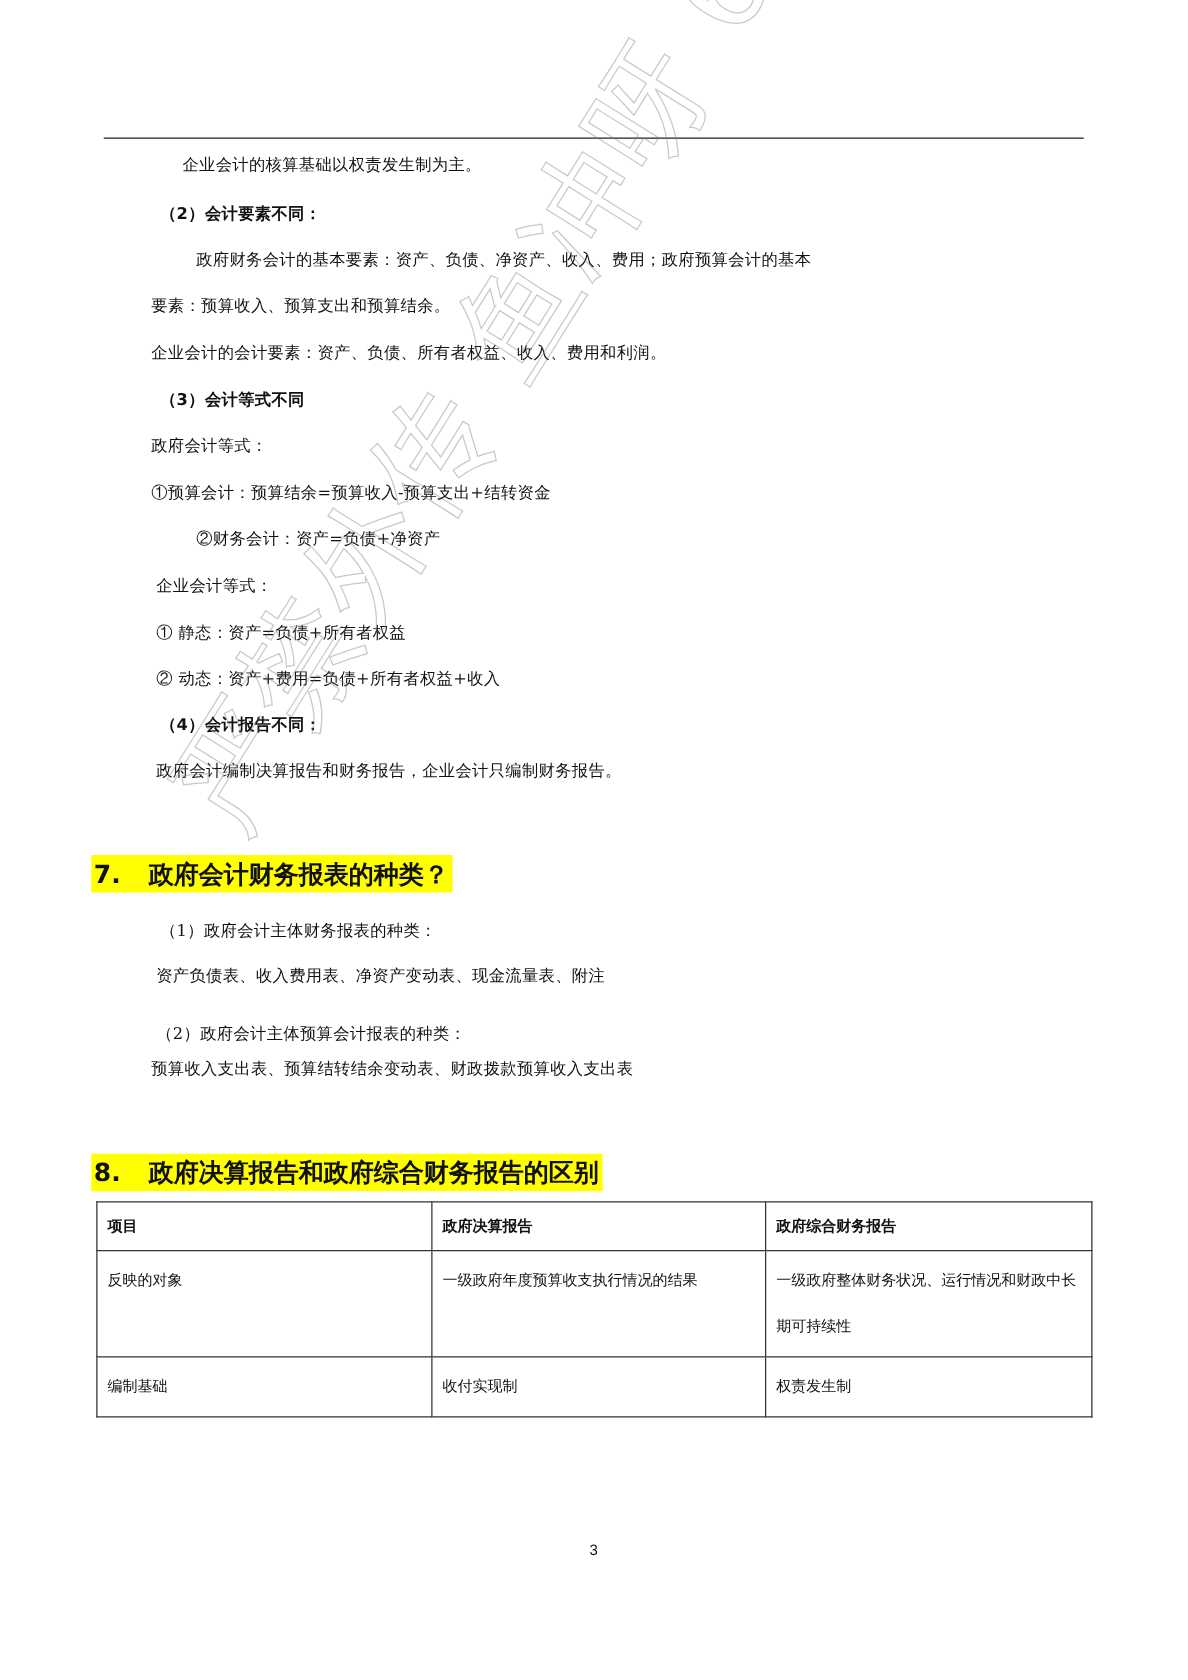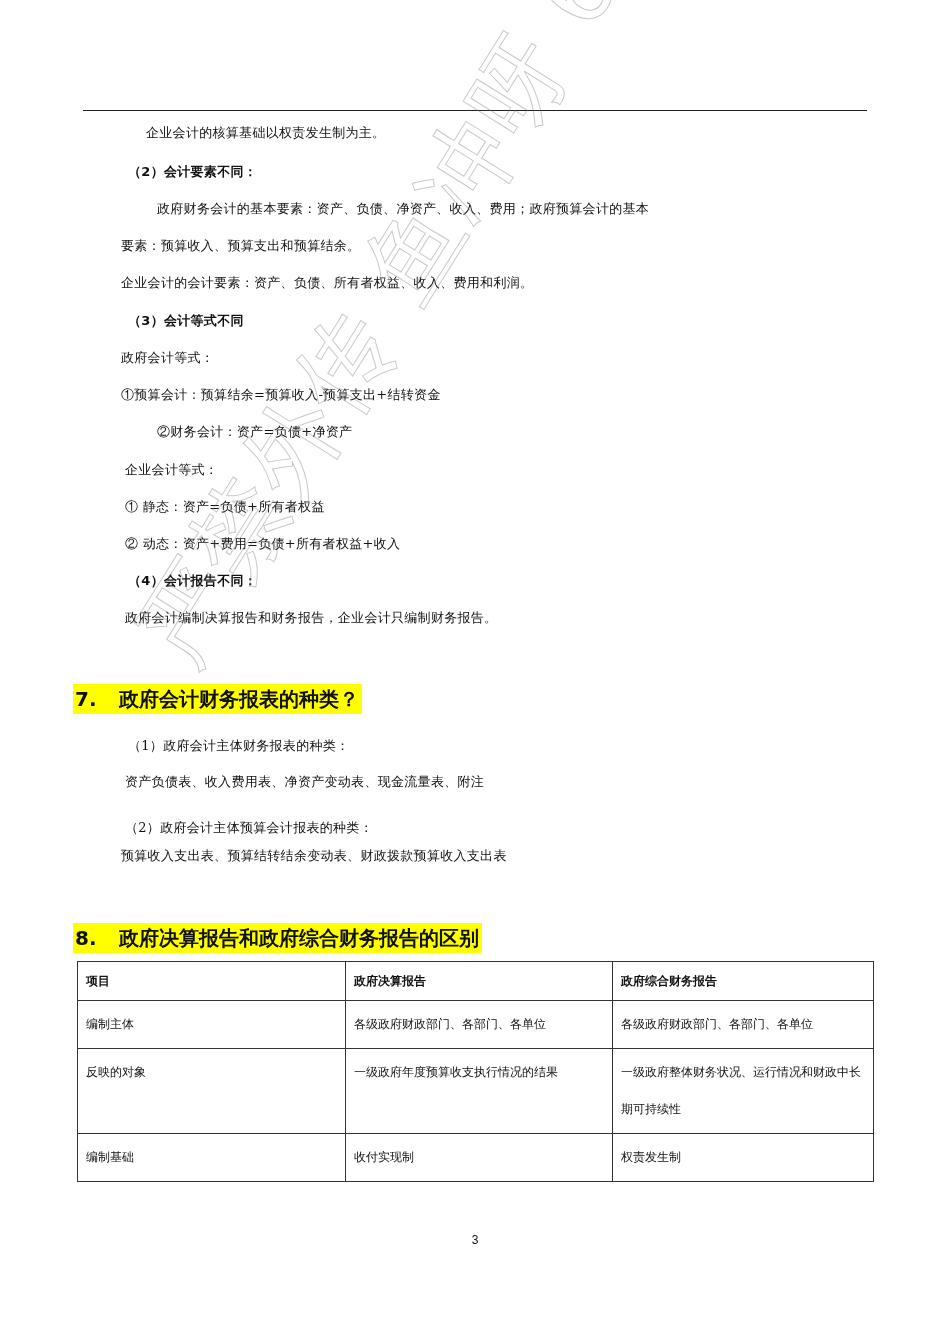--- a/index.html
+++ b/index.html
@@ -62,25 +62,20 @@
       <col style="width:267px">
       <col style="width:261px">
     </colgroup>
   <tbody>
       <tr>
     <td class="h">项目</td>
     <td class="h">政府决算报告</td>
     <td class="h">政府综合财务报告</td>
   </tr>
   <tr>
-    <td>编制主体</td>
-    <td>各级政府财政部门、各部门、各单位</td>
-    <td>各级政府财政部门、各部门、各单位</td>
-  </tr>
-  <tr>
     <td>反映的对象</td>
     <td>一级政府年度预算收支执行情况的结果</td>
     <td>一级政府整体财务状况、运行情况和财政中长期可持续性</td>
   </tr>
   <tr>
     <td>编制基础</td>
     <td>收付实现制</td>
     <td>权责发生制</td>
   </tr>
 </tbody>

